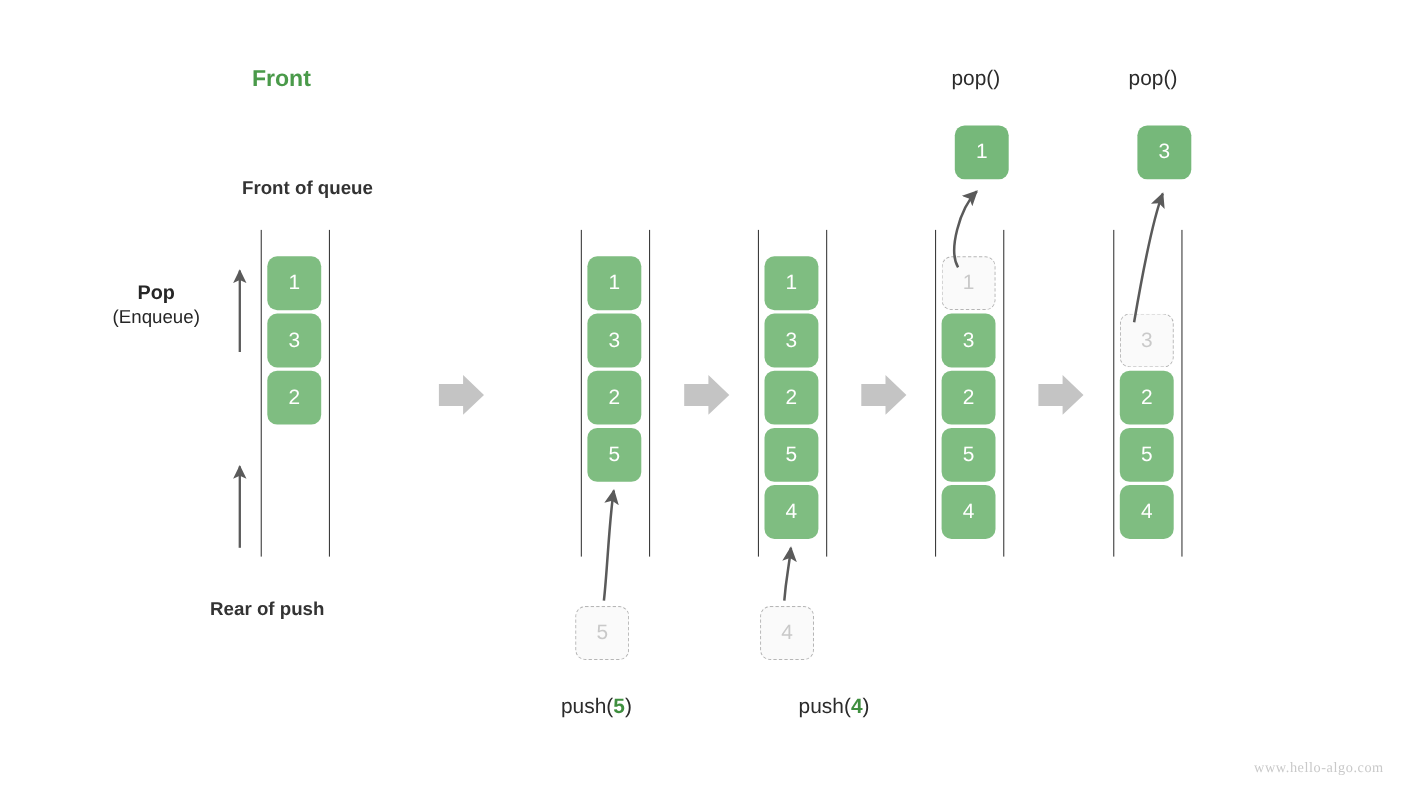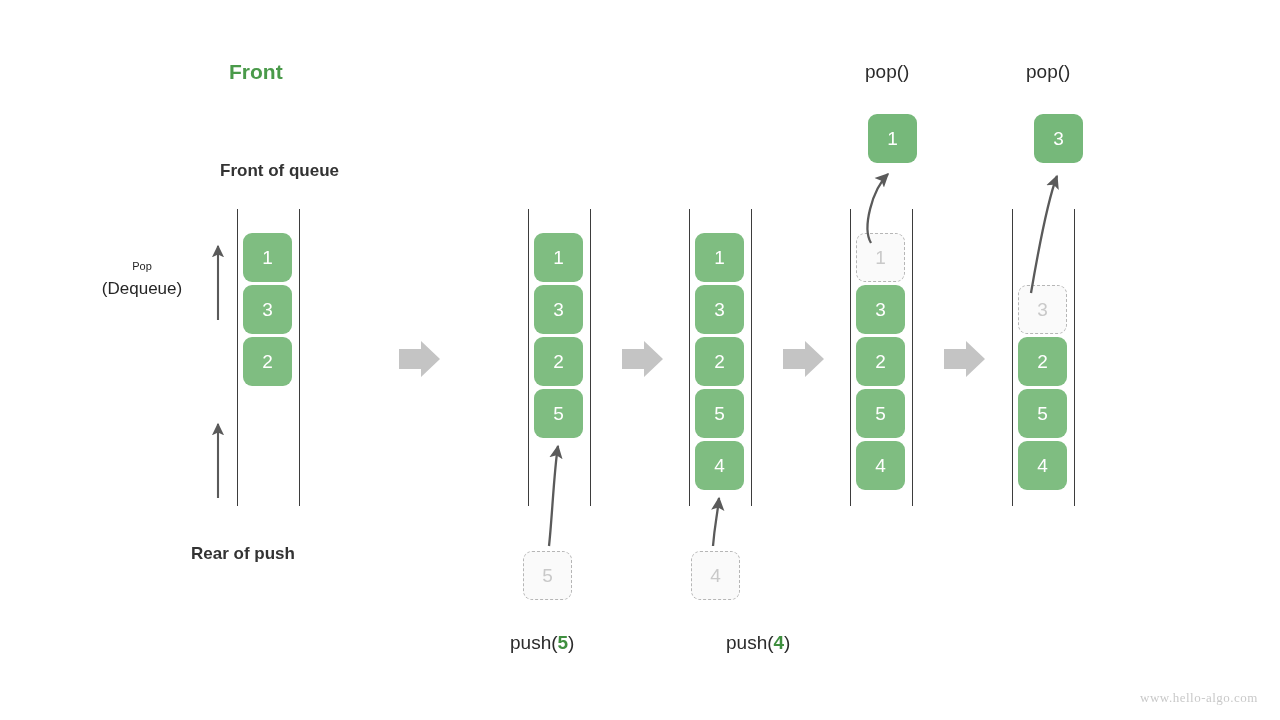--- a/index.html
+++ b/index.html
@@ -43,22 +43,22 @@
   .side-label {
     position: absolute;
     width: 140px;
     text-align: center;
     color: #262626;
     white-space: nowrap;
   }
   .side-label .lead {
     display: block;
     font-family: "Liberation Sans", sans-serif;
-    font-weight: normal;
-    font-size: 11px;
+    font-weight: bold;
+    font-size: 18px;
     line-height: 22px;
   }
   .side-label .sub {
     display: block;
     font-family: "Liberation Sans", sans-serif;
     font-weight: normal;
     font-size: 17px;
     line-height: 24px;
   }
 
@@ -131,21 +131,21 @@
 
 <div class="stage">
 
   <div class="title" style="left:229px; top:60px;">Front</div>
 
   <div class="hdr-label" style="left:188px; top:161px;margin-left:32px;">Front of queue</div>
   <div class="hdr-label" style="left:191px; top:544px;">Rear of push</div>
 
   <div class="side-label" style="left:72px; top:255px;">
     <span class="lead">Pop</span>
-    <span class="sub">(Dequeue)</span>
+    <span class="sub">(Enqueue)</span>
   </div>
 
   <div class="rail" style="left:237px; top:209px; height:297px;"></div>
   <div class="rail" style="left:298.6px; top:209px; height:297px;"></div>
   <div class="cell" style="left:243px; top:233px;">1</div>
   <div class="cell" style="left:243px; top:285px;">3</div>
   <div class="cell" style="left:243px; top:337px;">2</div>
 
   <div class="rail" style="left:528px; top:209px; height:297px;"></div>
   <div class="rail" style="left:589.6px; top:209px; height:297px;"></div>

